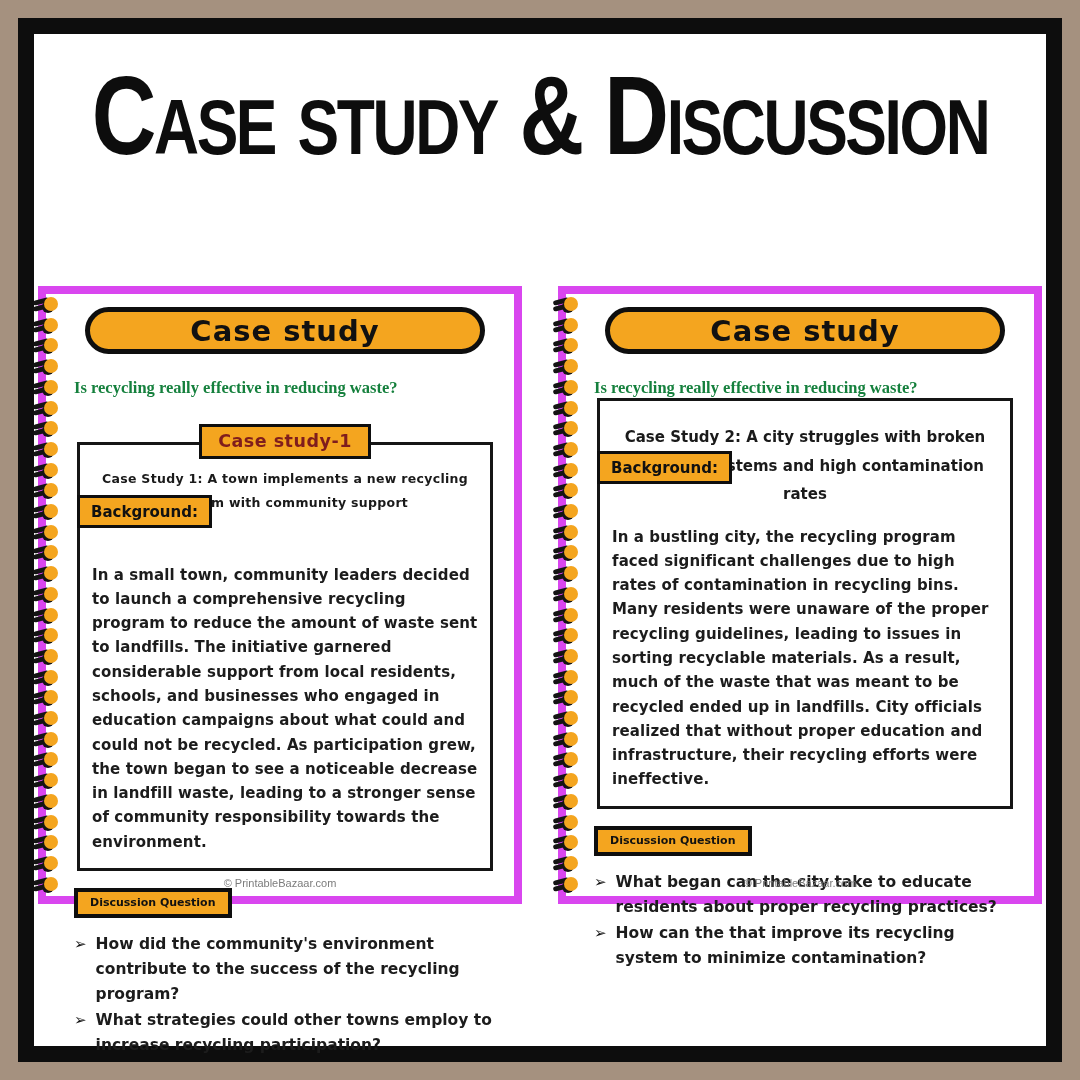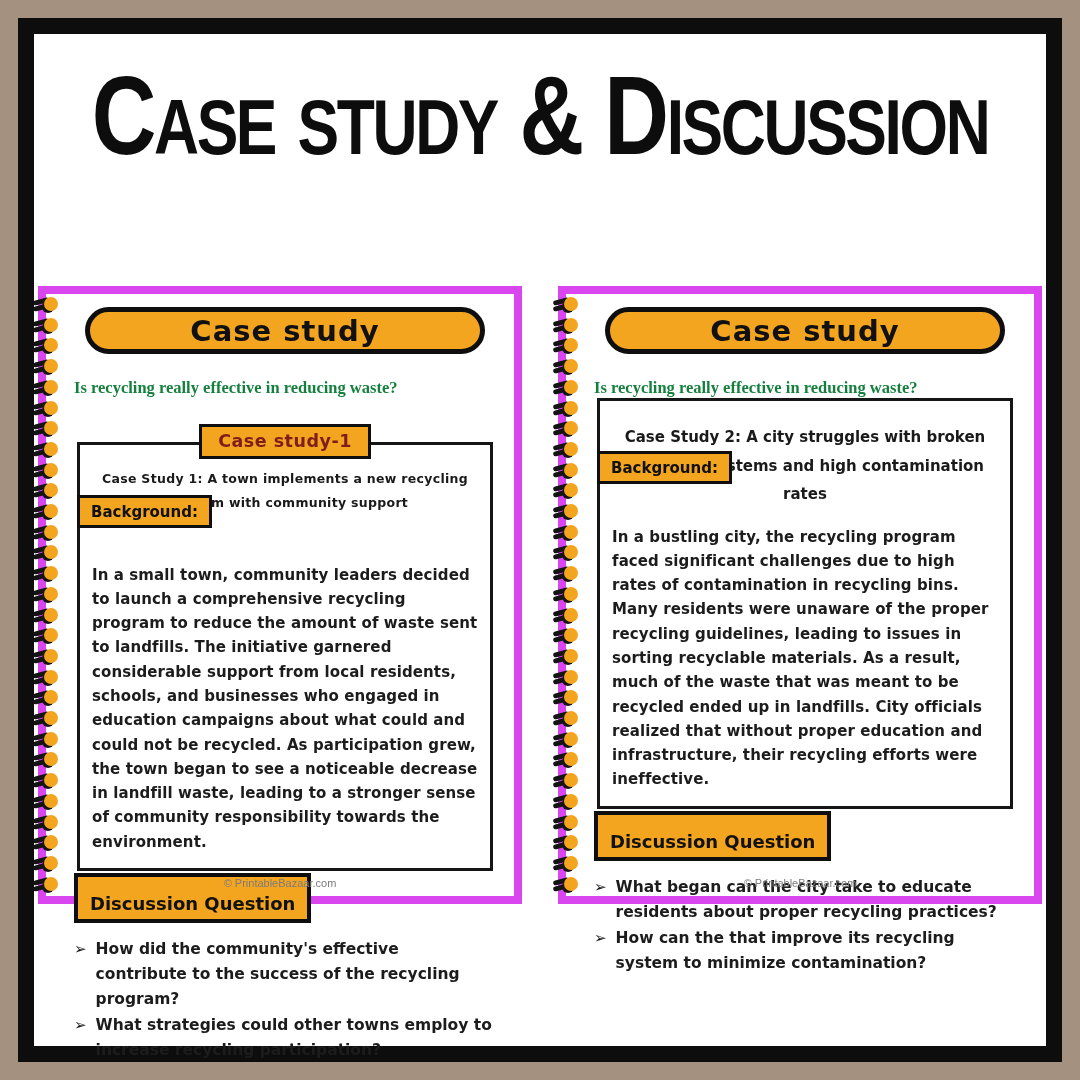--- a/index.html
+++ b/index.html
@@ -143,26 +143,26 @@
   .case-para{
     font-size:15px;font-weight:700;
     color:var(--body-ink);
     line-height:1.62;
     letter-spacing:0.1px;
   }
   .page:nth-child(1) .case-para{margin-top:48px;min-height:218px;}
   .page:nth-child(2) .case-para{margin-top:16px;min-height:172px;}
   
   .disc-label{
-    margin-top:2px;
+    margin-top:17px;
     width:fit-content;
     background:var(--orange);
     border:4px solid #0e0e0e;
-    padding:16px 12px 5px;
-    font-size:18px;font-weight:700;
+    padding:4px 12px 5px;
+    font-size:11px;font-weight:700;
     color:#111;
   }
   .questions{
     list-style:none;
     margin-top:14px;
     padding-right:2px;
   }
   .questions li{
     display:flex;
     gap:9px;
@@ -358,21 +358,21 @@
           <div class="case-title">Case Study 1: A town implements a new recycling program with community support</div>
           <div class="bg-label">Background:</div>
           <p class="case-para">In a small town, community leaders decided to launch a comprehensive recycling program to reduce the amount of waste sent to landfills. The initiative garnered considerable support from local residents, schools, and businesses who engaged in education campaigns about what could and could not be recycled. As participation grew, the town began to see a noticeable decrease in landfill waste, leading to a stronger sense of community responsibility towards the environment.</p>
         </div>
 
         <div class="disc-label">Discussion Question</div>
 
         <ul class="questions">
           <li>
             <span class="bullet">➢</span>
-            <span>How did the community's effective contribute to the success of the recycling program?</span>
+            <span>How did the community's environment contribute to the success of the recycling program?</span>
           </li>
           <li>
             <span class="bullet">➢</span>
             <span>What strategies could other towns employ to increase recycling participation?</span>
           </li>
         </ul>
 
         <div class="page-footer">© PrintableBazaar.com</div>
       </div>
     </section>

